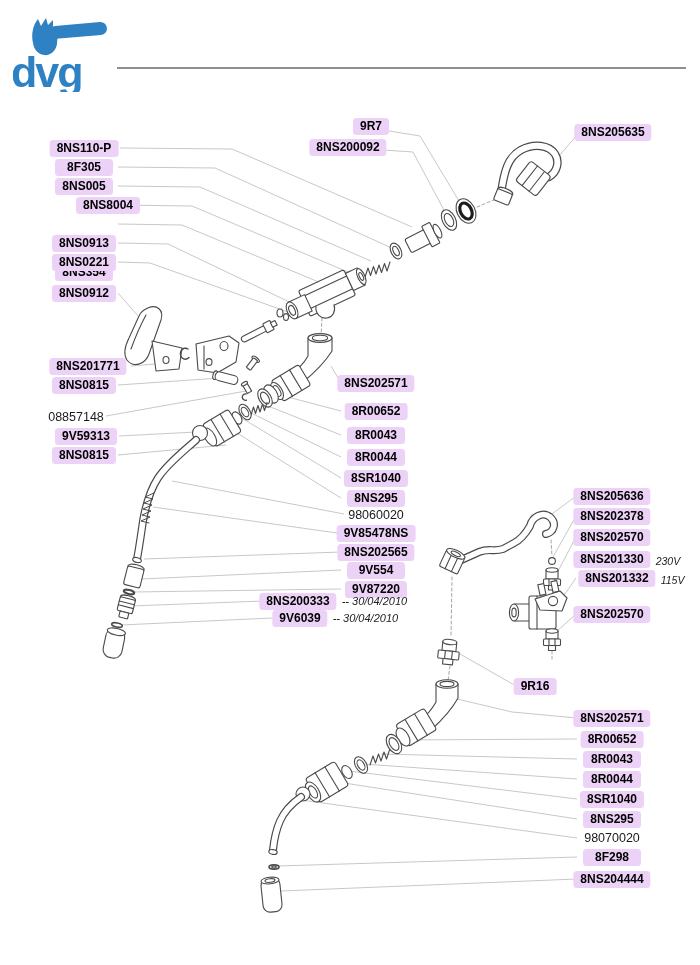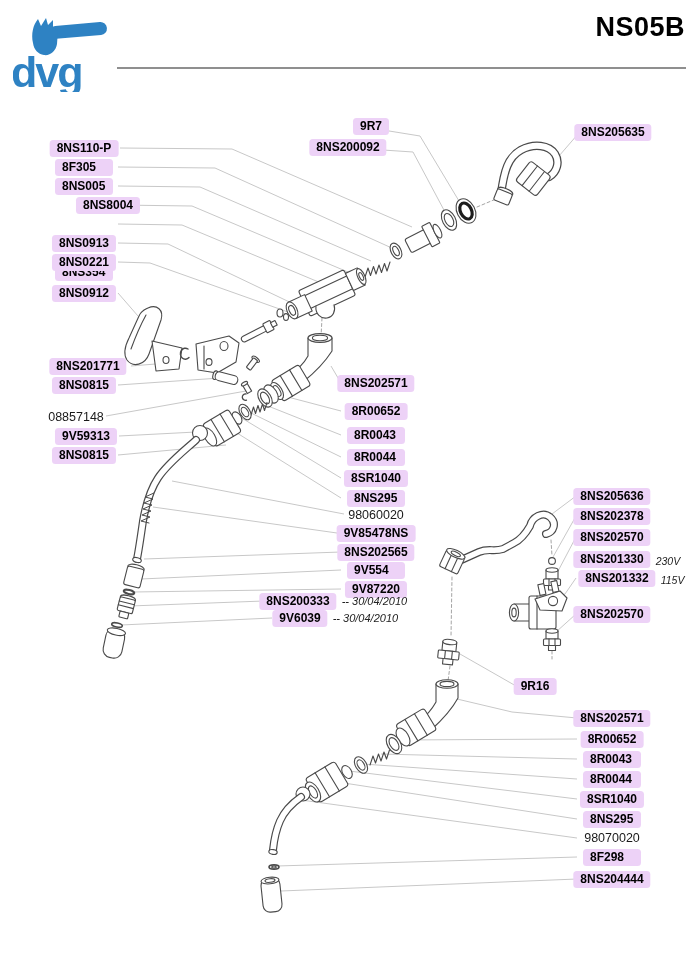--- a/index.html
+++ b/index.html
@@ -17,21 +17,21 @@
   .rule{position:absolute;left:117px;top:67px;width:569px;height:1.5px;background:#8f8f8f}
 
   
   .drawing{position:absolute;left:0;top:0}
   #leader-group polyline{stroke:var(--leader,#C8C8C8);stroke-width:1;fill:none}
   #parts{stroke:var(--line_art,#4A4A4A)}
   #labels-layer{position:absolute;inset:0;pointer-events:none}
   .plabel{position:absolute;transform:translateX(-50%);white-space:nowrap;line-height:15px;
           font-size:12px;font-weight:bold;color:#000}
   .plabel .btext{display:inline-block;background:var(--badge,#EDD2F7);border-radius:3.5px;
-          padding:1px 7px;min-width:58px;text-align:left;box-sizing:border-box}
+          padding:1px 7px;min-width:58px;text-align:center;box-sizing:border-box}
   .plabel.narrow .btext{min-width:34px}
   .plabel.plain{font-weight:normal;color:#1a1a1a;font-size:12.5px}
   .plabel.plain .btext{background:transparent;min-width:0;padding:1px 2px}
   .suffix{position:absolute;left:100%;margin-left:5px;top:1px;font-style:italic;
           font-weight:normal;font-size:11px;color:#222}
   .suffix.small{font-size:10.5px;top:3px}
 </style>
 </head>
 <body>
 
@@ -39,21 +39,20 @@
 
   <header>
     <svg class="logo" width="105" height="80" viewBox="0 0 105 80">
       <g>
         <rect x="36" y="12" width="58" height="13" rx="6.5" transform="rotate(-5 64 18)"></rect>
         <path d="M20,31 C18,22 20,13 25,7 L28,14 L33,6 L35,13 L40,8 L40,16 L45,18 L44,32 C43,39 37,44 31,43 C25,42 21,38 20,31 Z"></path>
         <text x="-2" y="75" font-size="43" font-weight="bold" letter-spacing="-2">dvg</text>
       </g>
     </svg>
     <div class="titles">
-      <div class="model">NS05B</div>
     </div>
     <div class="rule"></div>
   </header>
 
   <svg class="drawing" width="700" height="965" viewBox="0 0 700 965">
     <g id="leader-group">
         <polyline points="383,130 420,136 462,206"></polyline>
         <polyline points="383,150 413,152 445,212"></polyline>
         <polyline points="578,134 559,156"></polyline>
         <polyline points="120,148 232,149 412,227"></polyline>

